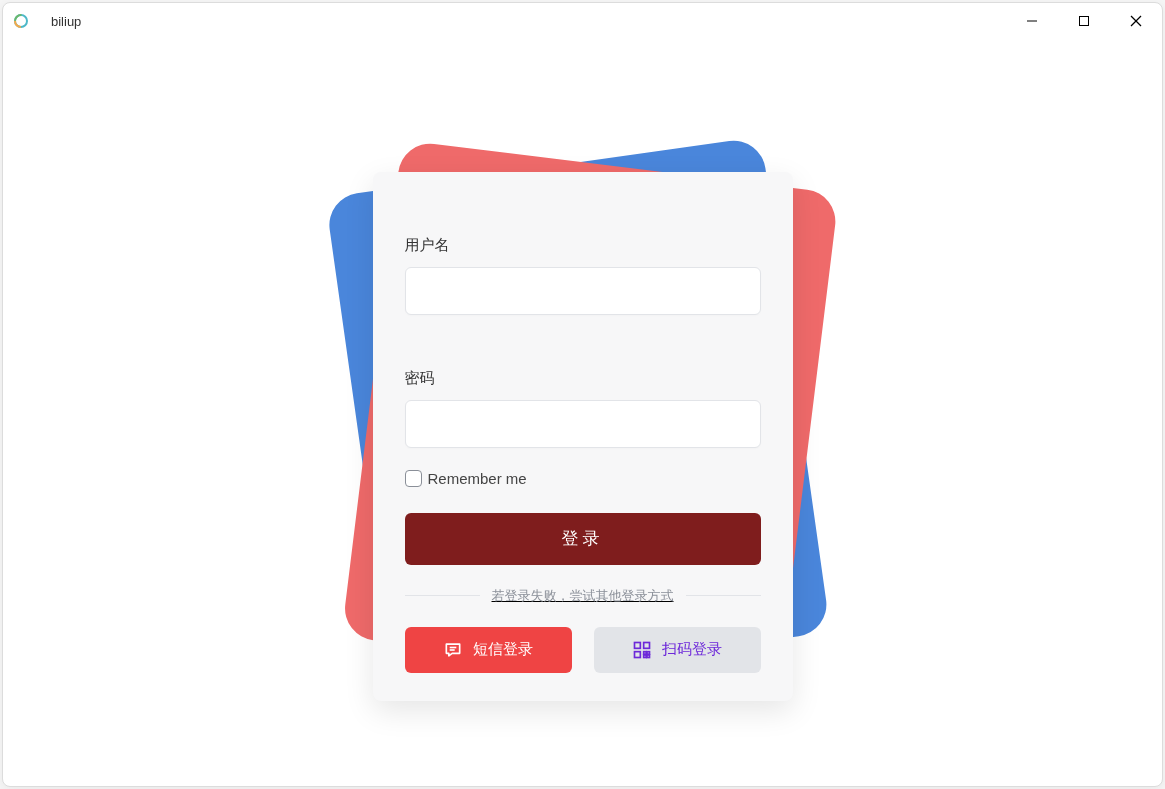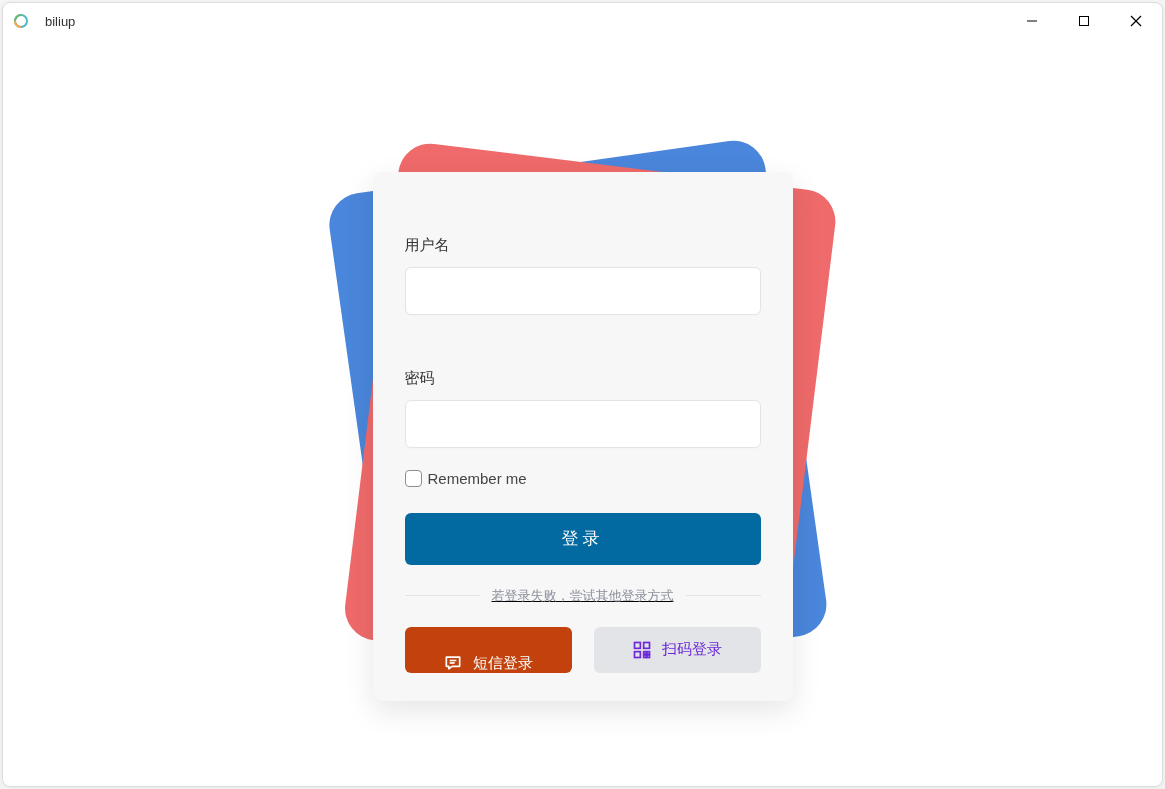--- a/index.html
+++ b/index.html
@@ -25,21 +25,21 @@
     height: 36px;
     display: flex;
     align-items: center;
     justify-content: space-between;
     padding: 0 0 0 10px;
     user-select: none;
   }
   .titlebar-left {
     display: flex;
     align-items: center;
-    gap: 16px;
+    gap: 22px;
   }
   .app-icon {
     width: 16px;
     height: 16px;
   }
   .app-title {
     font-size: 13px;
     color: #333;
   }
   .window-controls {
@@ -137,21 +137,21 @@
   }
   .remember-label {
     font-size: 15px;
     color: #444;
   }
 
   .login-btn {
     width: 100%;
     height: 52px;
     margin-top: 26px;
-    background: #0369a1;
+    background: #7f1d1d;
     color: #fff;
     border: none;
     border-radius: 6px;
     font-size: 17px;
     letter-spacing: 4px;
     cursor: pointer;
   }
 
   .divider-row {
     display: flex;
@@ -182,23 +182,22 @@
     border: none;
     border-radius: 6px;
     font-size: 15px;
     display: flex;
     align-items: center;
     justify-content: center;
     gap: 10px;
     cursor: pointer;
   }
   .alt-btn.sms {
-    background: #c2410c;
+    background: #ef4444;
     color: #fff;
-    align-items: flex-end;
   }
   .alt-btn.qr {
     background: #e2e4e8;
     color: #6d28d9;
   }
   .alt-btn svg { width: 20px; height: 20px; }
 </style>
 </head>
 <body>
 

